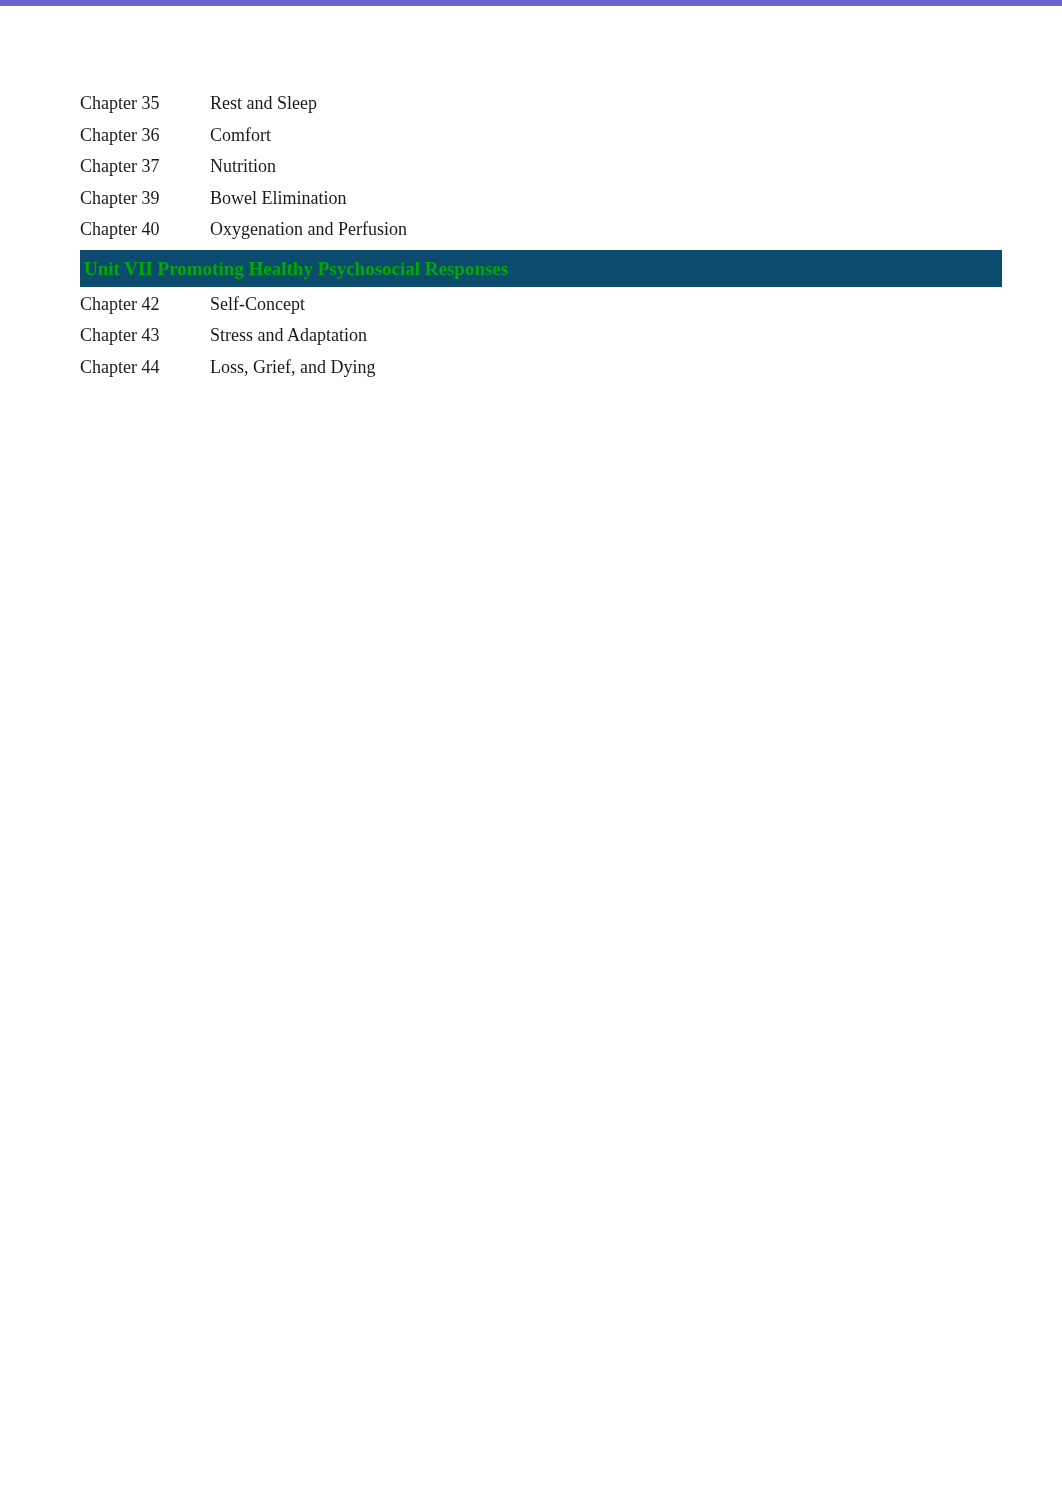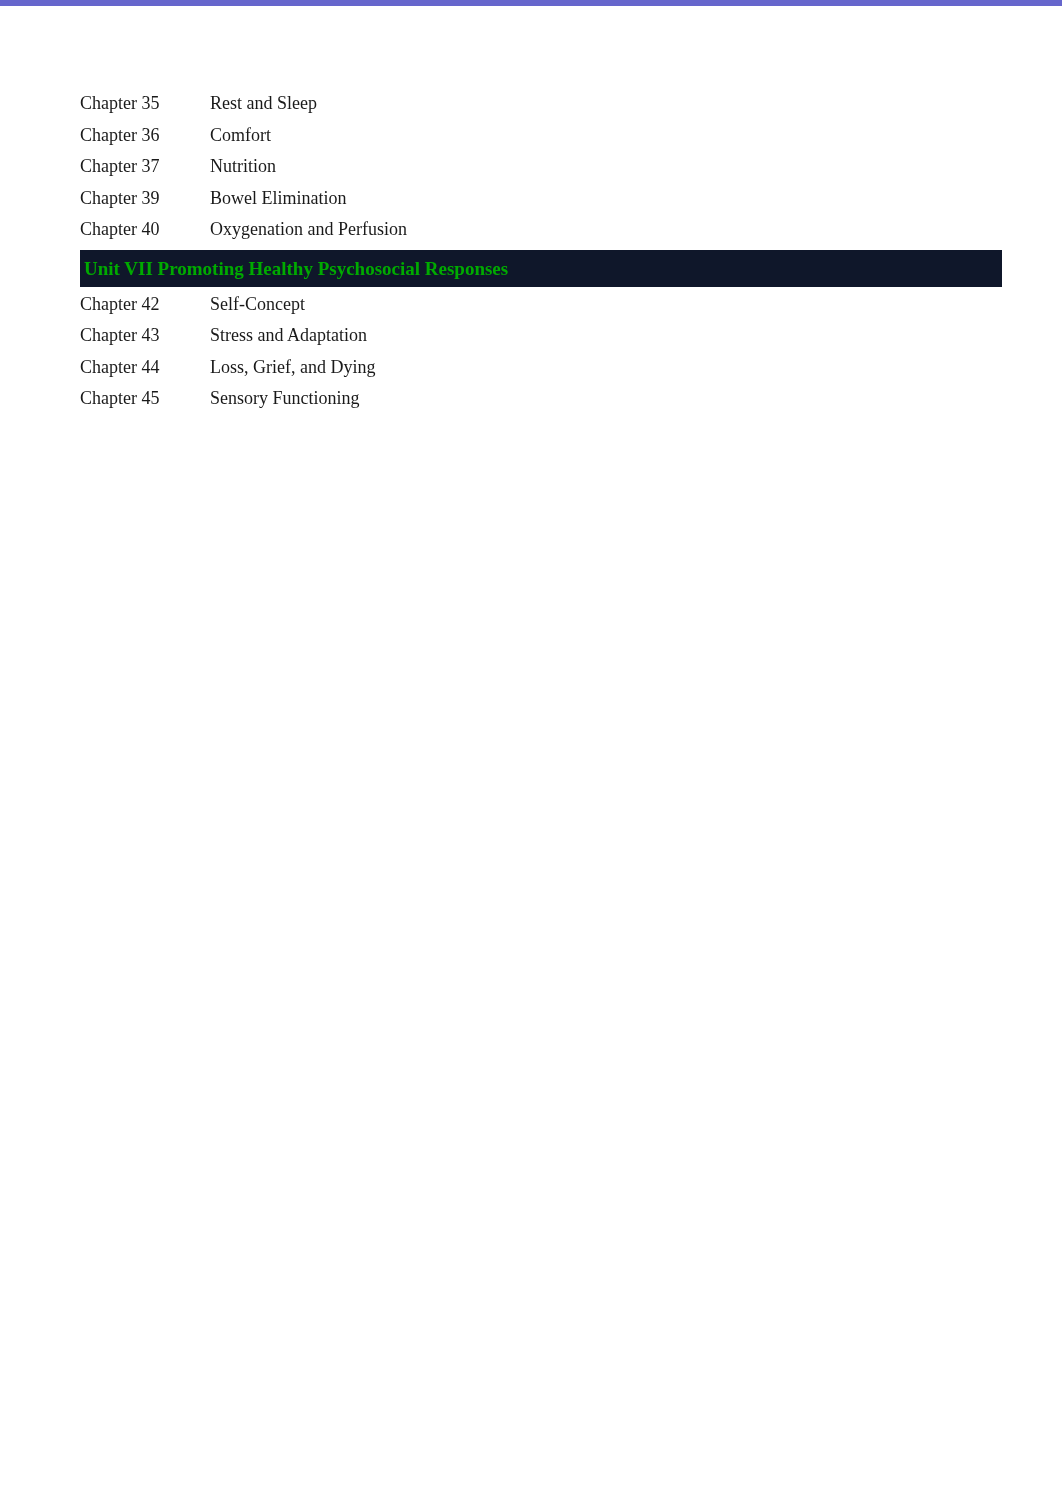--- a/index.html
+++ b/index.html
@@ -46,21 +46,21 @@
     }
 
     .chapter-title {
       font-size: 18px;
     }
 
     .unit-header {
       display: block;
       font-weight: bold;
       color: #00aa00;
-      background-color: #0f172a;
+      background-color: #0c4a6e;
       font-size: 19px;
       padding: 2px 4px;
       margin: 4px 0 2px 0;
       line-height: 1.75;
     }
 
     .chapter-42 {
       display: block;
       line-height: 1.75;
       margin-bottom: 0;
@@ -101,19 +101,15 @@
   <div id="post-unit-chapters">
   <div class="chapter-42"><span class="chapter-num">Chapter 42 </span><span class="chapter-title">Self-Concept</span></div>
       <div class="chapter-item">
         <span class="chapter-num">Chapter 43</span>
         <span class="chapter-title">Stress and Adaptation</span>
       </div>
       <div class="chapter-item">
         <span class="chapter-num">Chapter 44</span>
         <span class="chapter-title">Loss, Grief, and Dying</span>
       </div>
-      <div class="chapter-item">
-        <span class="chapter-num">Chapter 45</span>
-        <span class="chapter-title">Sensory Functioning</span>
-      </div>
     </div>
 
 </div>
 
 </body></html>

